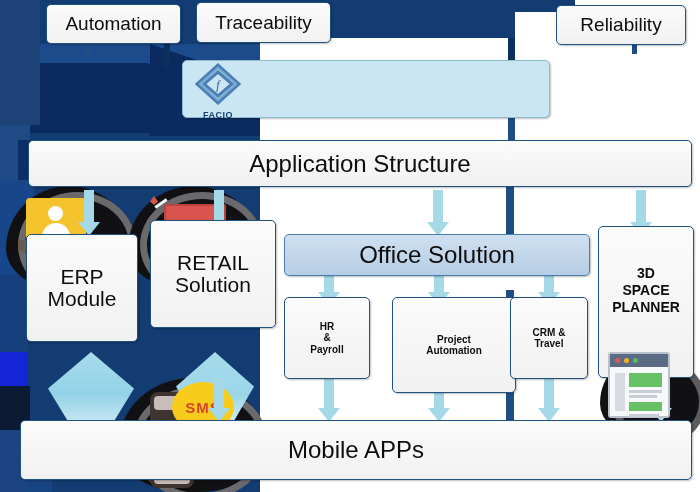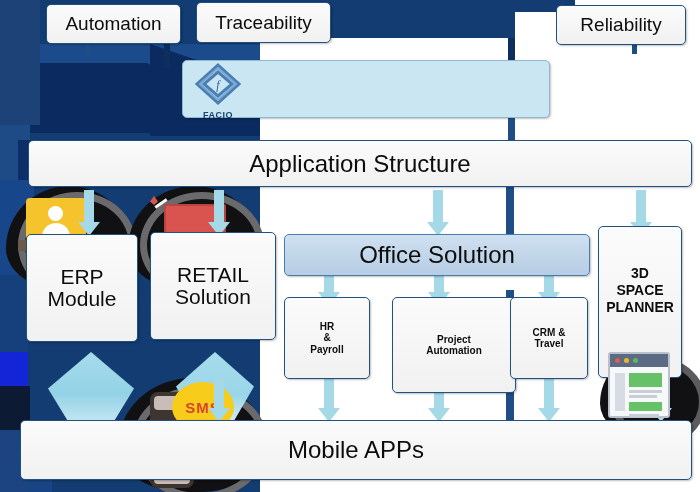--- a/index.html
+++ b/index.html
@@ -296,21 +296,21 @@
   <div class="box wide-title" style="left:28px;top:140px;width:664px;height:47px;">
     <span>Application Structure</span>
   </div>
 
   <div class="box module-title" style="left:26px;top:234px;width:112px;height:108px;">
     <div>
       <div>ERP</div>
       <div>Module</div>
     </div>
   </div>
-  <div class="box module-title" style="left:150px;top:232px;width:126px;height:108px;">
+  <div class="box module-title" style="left:150px;top:220px;width:126px;height:108px;">
     <div>
       <div>RETAIL</div>
       <div>Solution</div>
     </div>
   </div>
 
   <div class="box blue wide-title" style="left:284px;top:234px;width:306px;height:42px;">
     <span>Office Solution</span>
   </div>
 
@@ -327,21 +327,21 @@
       <div>Automation</div>
     </div>
   </div>
   <div class="box leaf" style="left:510px;top:297px;width:78px;height:82px;">
     <div>
       <div>CRM &amp;</div>
       <div>Travel</div>
     </div>
   </div>
 
-  <div class="box planner" style="left:598px;top:226px;width:84px;height:152px;">
+  <div class="box planner" style="left:598px;top:226px;width:96px;height:152px;">
     <div>
       <div>3D</div>
       <div>SPACE</div>
       <div>PLANNER</div>
     </div>
   </div>
   <div class="docicon">
     <div class="bar"></div>
       <div class="d1"></div>
       <div class="d2"></div>

